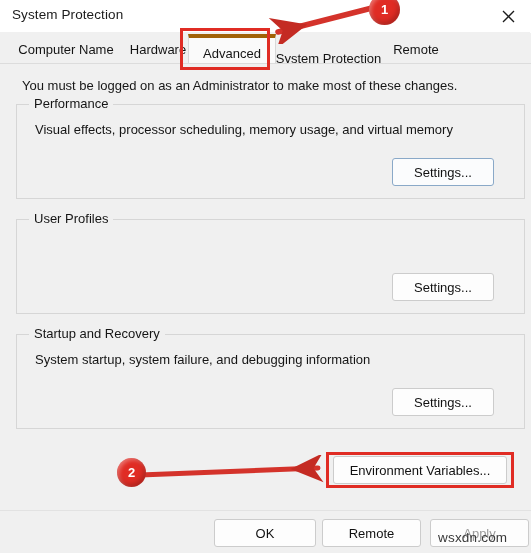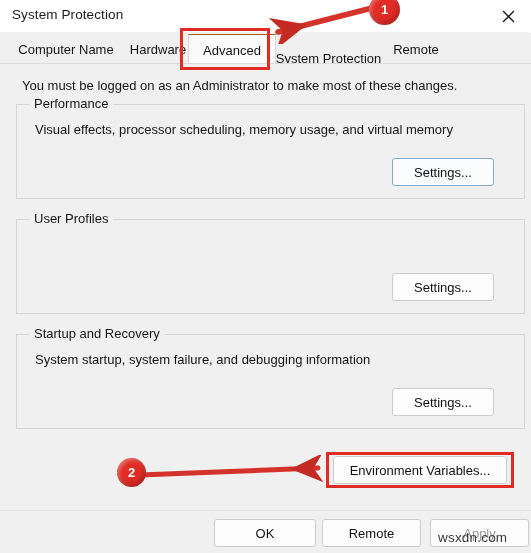--- a/index.html
+++ b/index.html
@@ -63,21 +63,21 @@
     color: #141414;
     background: transparent;
     white-space: nowrap;
     cursor: default;
     padding: 0 6px;
   }
   .tab.selected {
     background: #fafafa;
     border-left: 1px solid #d8d8d8;
     border-right: 1px solid #d8d8d8;
-    border-top: 1px solid #a16207;
+    border-top: 4px solid #a16207;
   }
 
   
   .page {
     position: absolute;
     left: 0; top: 63px;
     width: 531px;
     height: 447px;
     background: #f0f0f0;
     border-top: 1px solid #dcdcdc;

